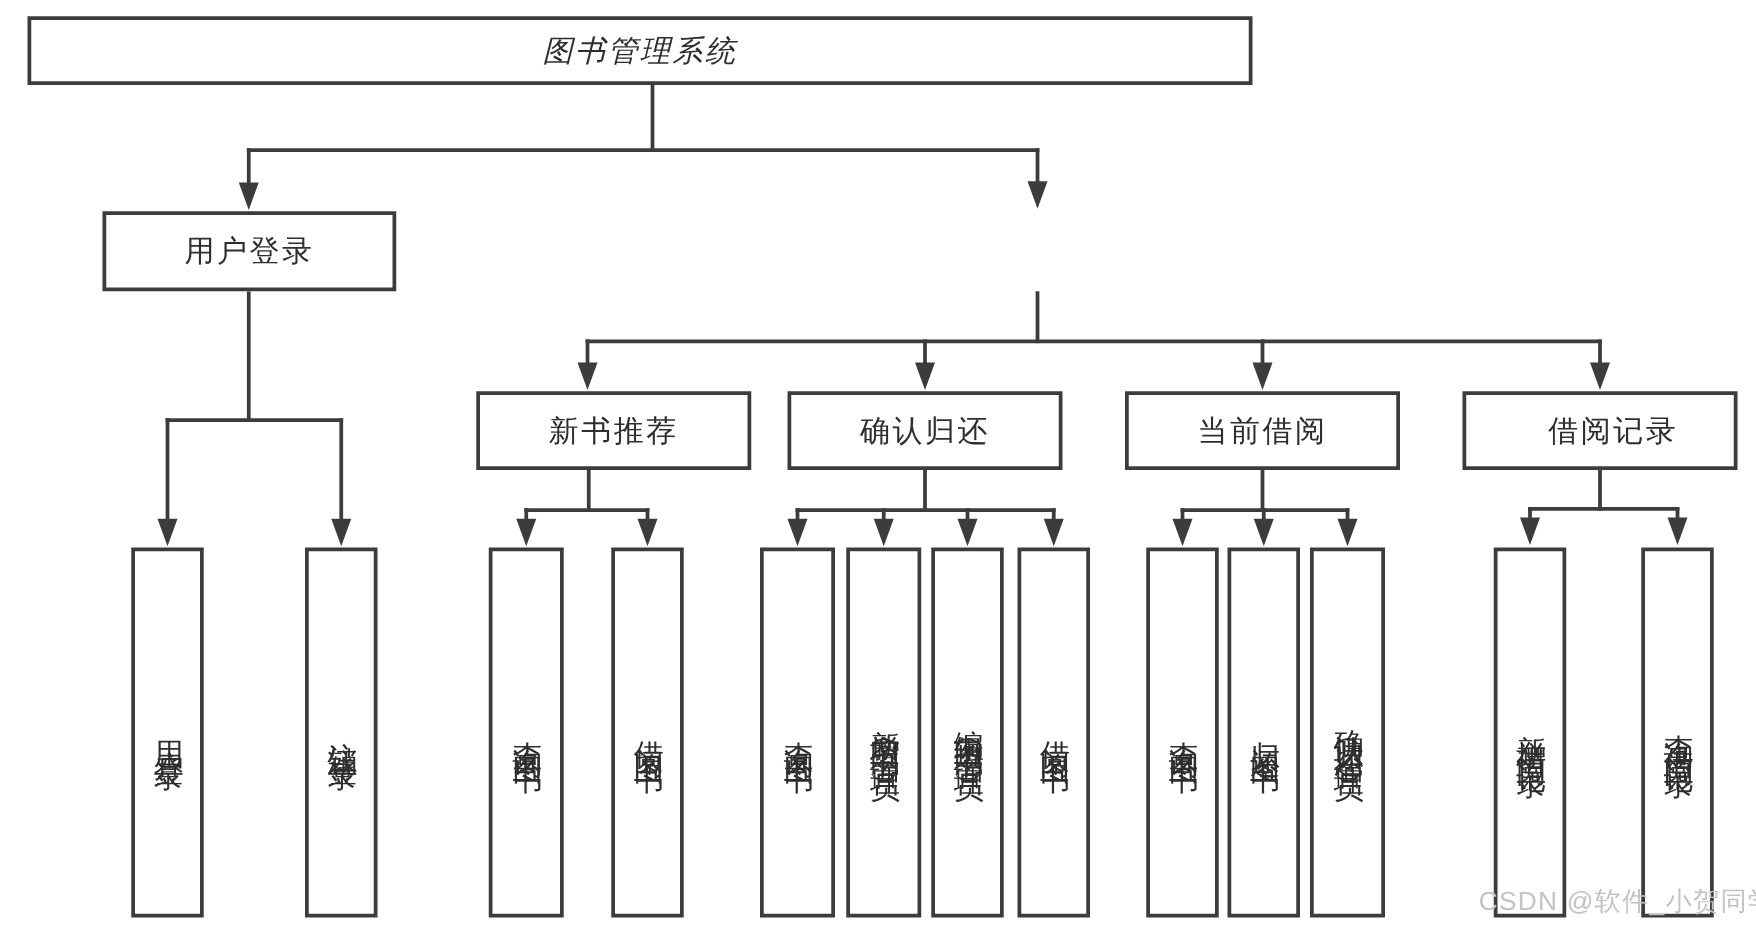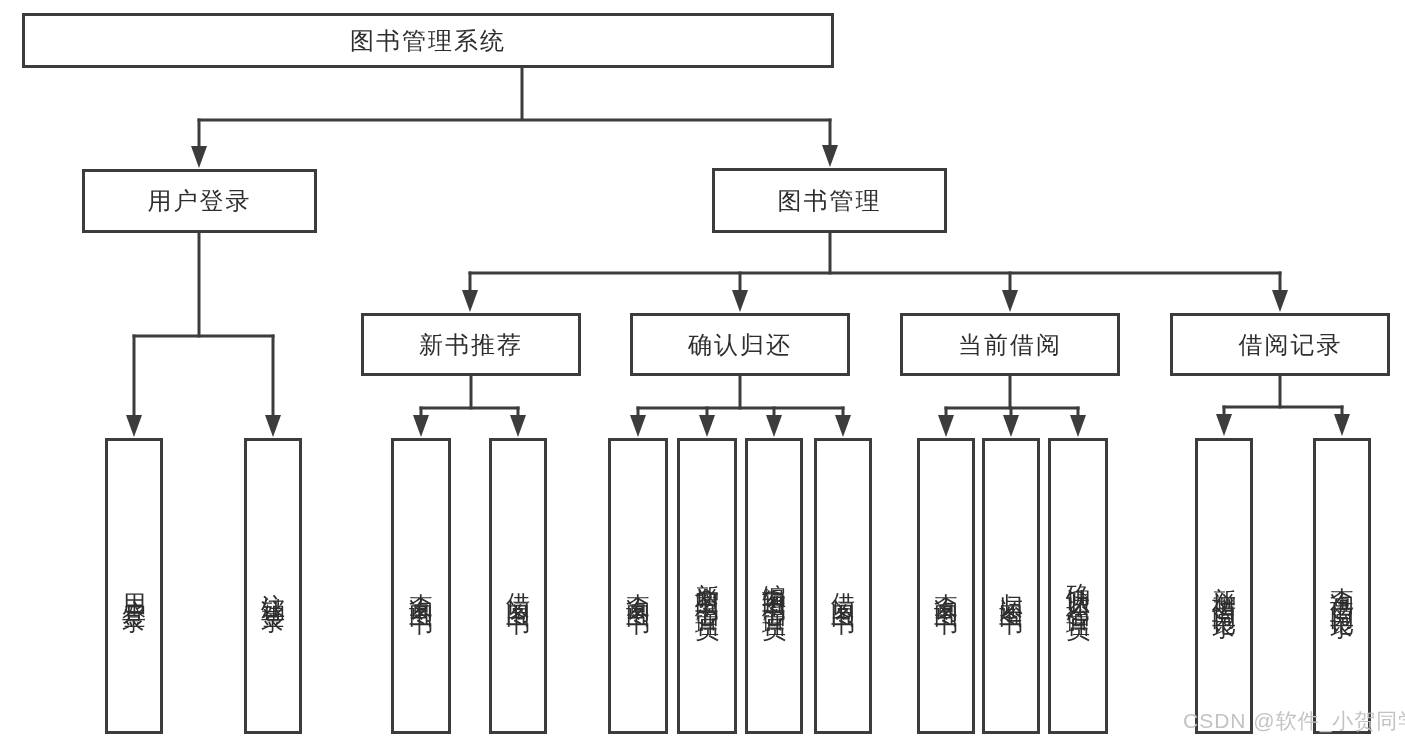--- a/index.html
+++ b/index.html
@@ -121,32 +121,29 @@
       <polygon points="766,415 782,415 774,437"></polygon>
       <polygon points="835,415 851,415 843,437"></polygon>
       <polygon points="938,415 954,415 946,437"></polygon>
       <polygon points="1003,415 1019,415 1011,437"></polygon>
       <polygon points="1070,415 1086,415 1078,437"></polygon>
       <polygon points="1216,414 1232,414 1224,436"></polygon>
       <polygon points="1334,414 1350,414 1342,436"></polygon>
     </g>
   </svg>
 
-  <div class="node" style="left:22px; top:13px; width:812px; height:55px;">
+  <div class="node" style="left:22px; top:13px; width:980px; height:55px;font-style:italic;">
     <span>图书管理系统</span>
   </div>
 
   <div class="node" style="left:82px; top:169px; width:235px; height:64px;">
     <span>用户登录</span>
   </div>
-  <div class="node" style="left:712px; top:168px; width:235px; height:65px;">
-    <span>图书管理</span>
-  </div>
-
-  <div class="node" style="left:361px; top:313px; width:220px; height:63px;text-align:right;">
+
+  <div class="node" style="left:381px; top:313px; width:220px; height:63px;text-align:right;">
     <span>新书推荐</span>
   </div>
   <div class="node" style="left:630px; top:313px; width:220px; height:63px;">
     <span>确认归还</span>
   </div>
   <div class="node" style="left:900px; top:313px; width:220px; height:63px;align-items:center;">
     <span>当前借阅</span>
   </div>
   <div class="node" style="left:1170px; top:313px; width:220px; height:63px;padding-left:21px;">
     <span>借阅记录</span>

